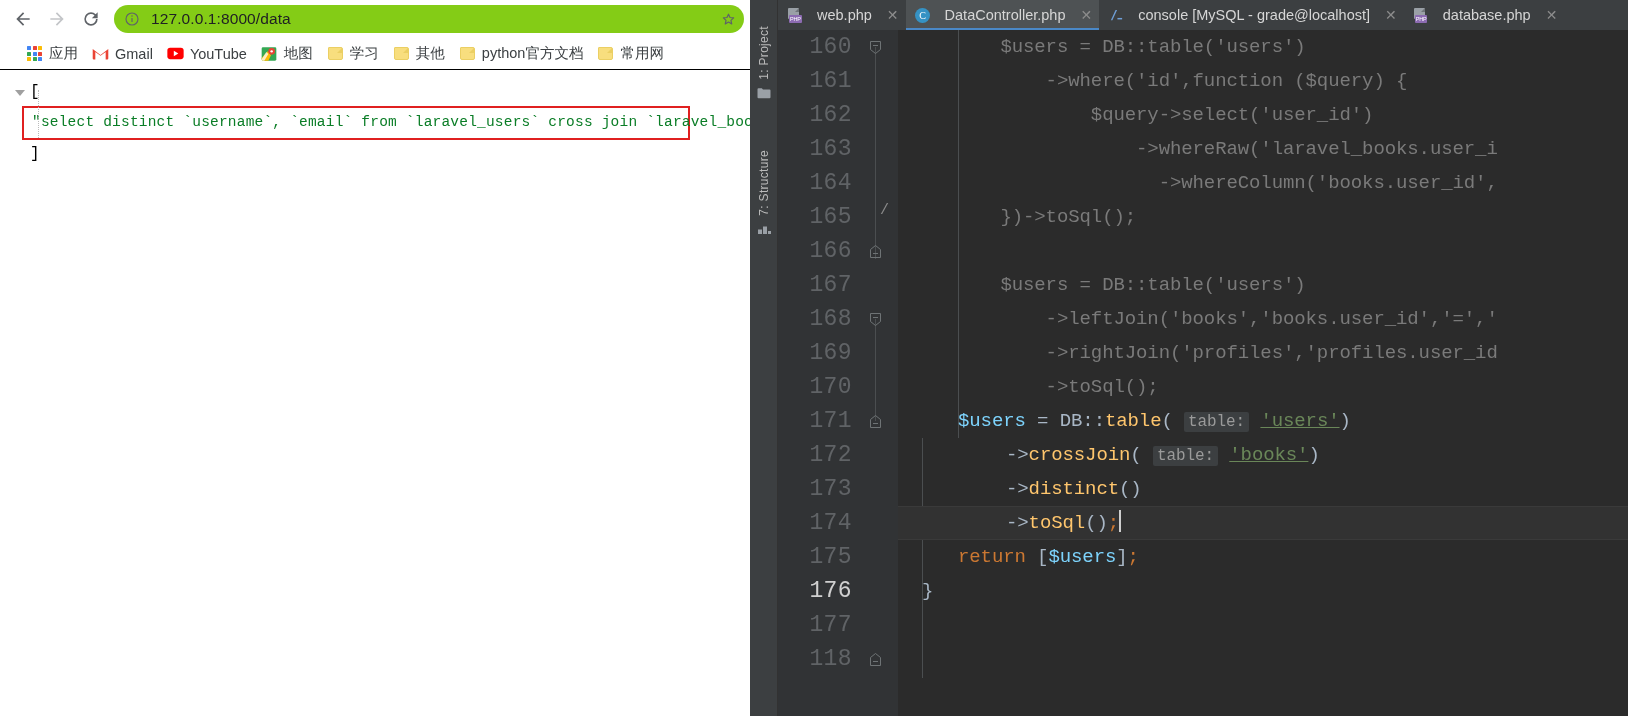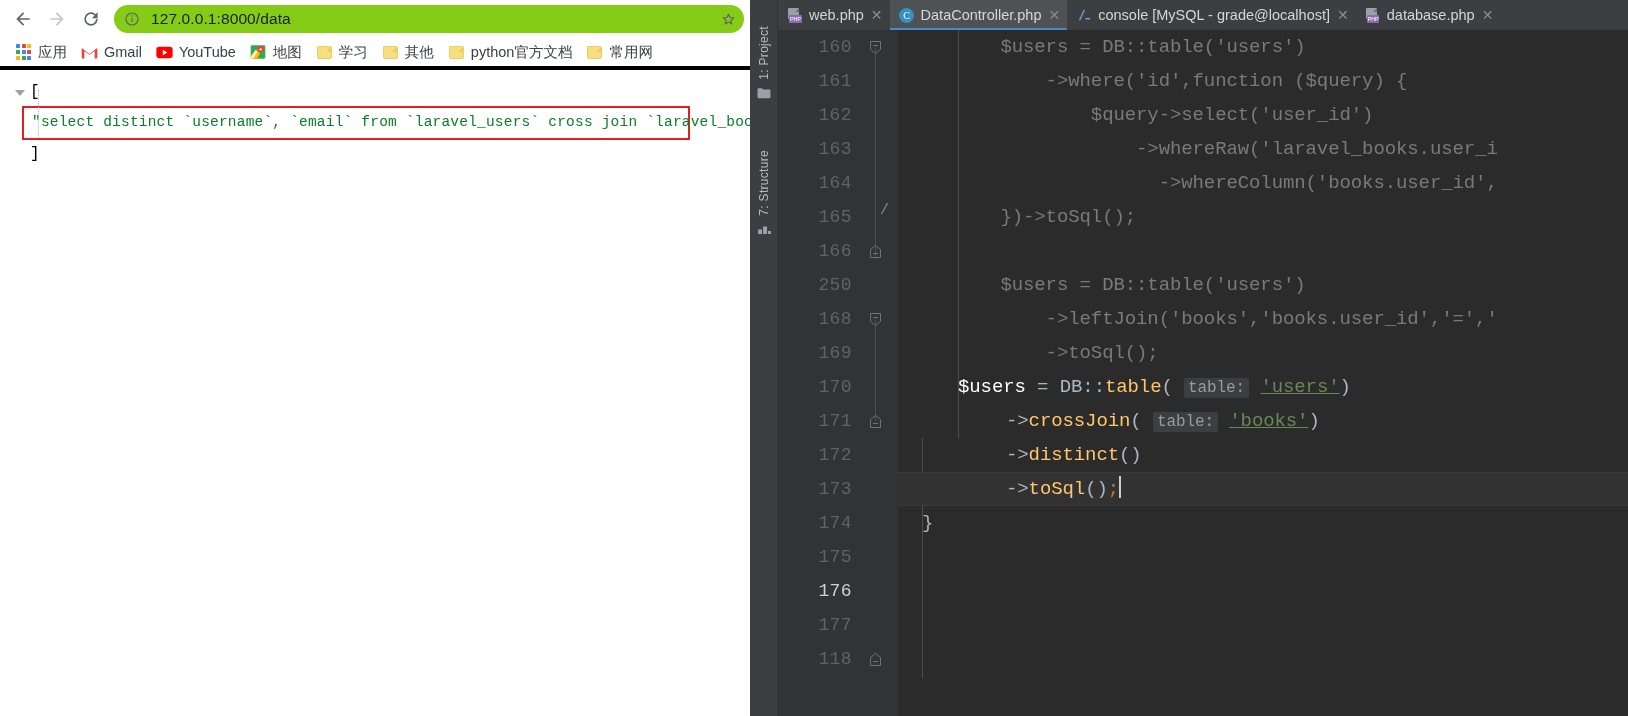--- a/index.html
+++ b/index.html
@@ -57,25 +57,25 @@
   .star-btn {
     position: absolute; right: 4px; top: 2px;
     width: 24px; height: 24px;
     display: flex; align-items: center; justify-content: center;
   }
 
   .bookmarks {
     height: 32px;
     display: flex;
     align-items: center;
-    padding: 0 9px;
+    padding: 0 20px;
     gap: 0px;
     white-space: nowrap;
     overflow: hidden;
-    border-bottom: 4px solid #000000;
+    border-bottom: 1px solid #000000;
   }
   .bm {
     display: flex; align-items: center;
     padding: 3px 8px 3px 6px;
     border-radius: 4px;
     flex: 0 0 auto;
   }
   .bm .bm-ico { width: 17px; height: 17px; margin-right: 6px; flex: 0 0 17px; display: flex; align-items: center; justify-content: center; }
   .bm .bm-txt {
     font-size: 14.5px;
@@ -180,21 +180,21 @@
     height: 30px;
     background: #3c3f41;
     display: flex;
     align-items: stretch;
     overflow: hidden;
     flex: 0 0 30px;
   }
   .tab {
     display: flex; align-items: center;
     padding: 0 7px 0 9px;
-    gap: 6px;
+    gap: 14px;
     position: relative;
     flex: 0 0 auto;
     max-width: 330px;
   }
   .tab.active { background: #4e5254; }
   .tab.active:after {
     content: "";
     position: absolute; left: 0; right: 0; bottom: 0;
     height: 2px; background: #4a88c7;
   }
@@ -249,21 +249,21 @@
   .gutter {
     width: 120px; flex: 0 0 120px;
     background: #313335;
     position: relative;
     padding-top: 0px;
   }
   .ln {
     height: 34px; line-height: 34px;
     text-align: right;
     padding-right: 46px;
-    font-size: 18px;
+    font-size: 23px;
     color: #606366;
     font-family: "Liberation Mono", "DejaVu Sans Mono", monospace;
     letter-spacing: 0.4px;
   }
   .ln.current { color: #d0d0d0; }
   .fold {
     position: absolute;
     right: 16px;
     width: 13px; height: 34px;
     display: flex; align-items: center; justify-content: center;
@@ -295,21 +295,21 @@
   .code-line.current {
     background: #323232;
     box-shadow: inset 0 1px 0 #3a3a3a, inset 0 -1px 0 #3a3a3a;
   }
   .indent-guide {
     position: absolute;
     top: 0; bottom: 0;
     width: 1px;
     background: #4b4e50;
   }
-  .t-var   { color: #ffffff; }
+  .t-var   { color: #7dd3fc; }
   .t-cls   { color: #a9b7c6; }
   .t-fn    { color: #ffc66d; }
   .t-str   { color: #6a8759; text-decoration: underline; }
   .t-kw    { color: #cc7832; }
   .t-punc  { color: #a9b7c6; }
   .hint {
     background: #3c3f41;
     color: #9a9a9a;
     font-size: 16px;
     padding: 1px 4px;
@@ -554,21 +554,21 @@
           <div class="fold-line" style="top:17px; height:212px;"></div>
           <div class="fold-line" style="top:289px; height:102px;"></div>
 
           <div class="ln">160</div>
           <div class="ln">161</div>
           <div class="ln">162</div>
           <div class="ln">163</div>
           <div class="ln">164</div>
           <div class="ln">165</div>
           <div class="ln">166</div>
-          <div class="ln">250</div>
+          <div class="ln">167</div>
           <div class="ln">168</div>
           <div class="ln">169</div>
           <div class="ln">170</div>
           <div class="ln">171</div>
           <div class="ln">172</div>
           <div class="ln">173</div>
           <div class="ln">174</div>
           <div class="ln">175</div>
           <div class="ln current">176</div>
           <div class="ln">177</div>
@@ -614,30 +614,32 @@
 
           <div class="code-line dim"><span>        $users = DB::table('users')</span></div>
           <div class="code-line dim"><span>            -&gt;where('id',function ($query) {</span></div>
           <div class="code-line dim"><span>                $query-&gt;select('user_id')</span></div>
           <div class="code-line dim"><span>                    -&gt;whereRaw('laravel_books.user_i</span></div>
           <div class="code-line dim"><span>                      -&gt;whereColumn('books.user_id',</span></div>
           <div class="code-line dim"><span>        })-&gt;toSql();</span></div>
           <div class="code-line dim"><span></span></div>
           <div class="code-line dim"><span>        $users = DB::table('users')</span></div>
           <div class="code-line dim"><span>            -&gt;leftJoin('books','books.user_id','=','</span></div>
+          <div class="code-line dim"><span>            -&gt;rightJoin('profiles','profiles.user_id</span></div>
           <div class="code-line dim"><span>            -&gt;toSql();</span></div>
 
           <div class="code-line"><span style="padding-left:48px"></span><span class="t-var">$users</span><span class="t-punc"> = </span><span class="t-cls">DB</span><span class="t-punc">::</span><span class="t-fn">table</span><span class="t-punc">(</span> <span class="hint">table:</span> <span class="t-str">'users'</span><span class="t-punc">)</span></div>
 
 
           <div class="code-line"><span style="padding-left:96px"></span><span class="t-punc">-&gt;</span><span class="t-fn">crossJoin</span><span class="t-punc">(</span> <span class="hint">table:</span> <span class="t-str">'books'</span><span class="t-punc">)</span></div>
 
           <div class="code-line"><span style="padding-left:96px"></span><span class="t-punc">-&gt;</span><span class="t-fn">distinct</span><span class="t-punc">()</span></div>
 
           <div class="code-line current"><span style="padding-left:96px"></span><span class="t-punc">-&gt;</span><span class="t-fn">toSql</span><span class="t-punc">()</span><span class="t-kw">;</span><span class="caret"></span></div>
 
+          <div class="code-line"><span style="padding-left:48px"></span><span class="t-kw">return</span><span class="t-punc"> [</span><span class="t-var">$users</span><span class="t-punc">]</span><span class="t-kw">;</span></div>
 
           <div class="code-line"><span style="padding-left:12px"></span><span class="t-punc">}</span></div>
         </div>
       </div>
     </div>
   </div>
 </div>
 
 </body></html>

